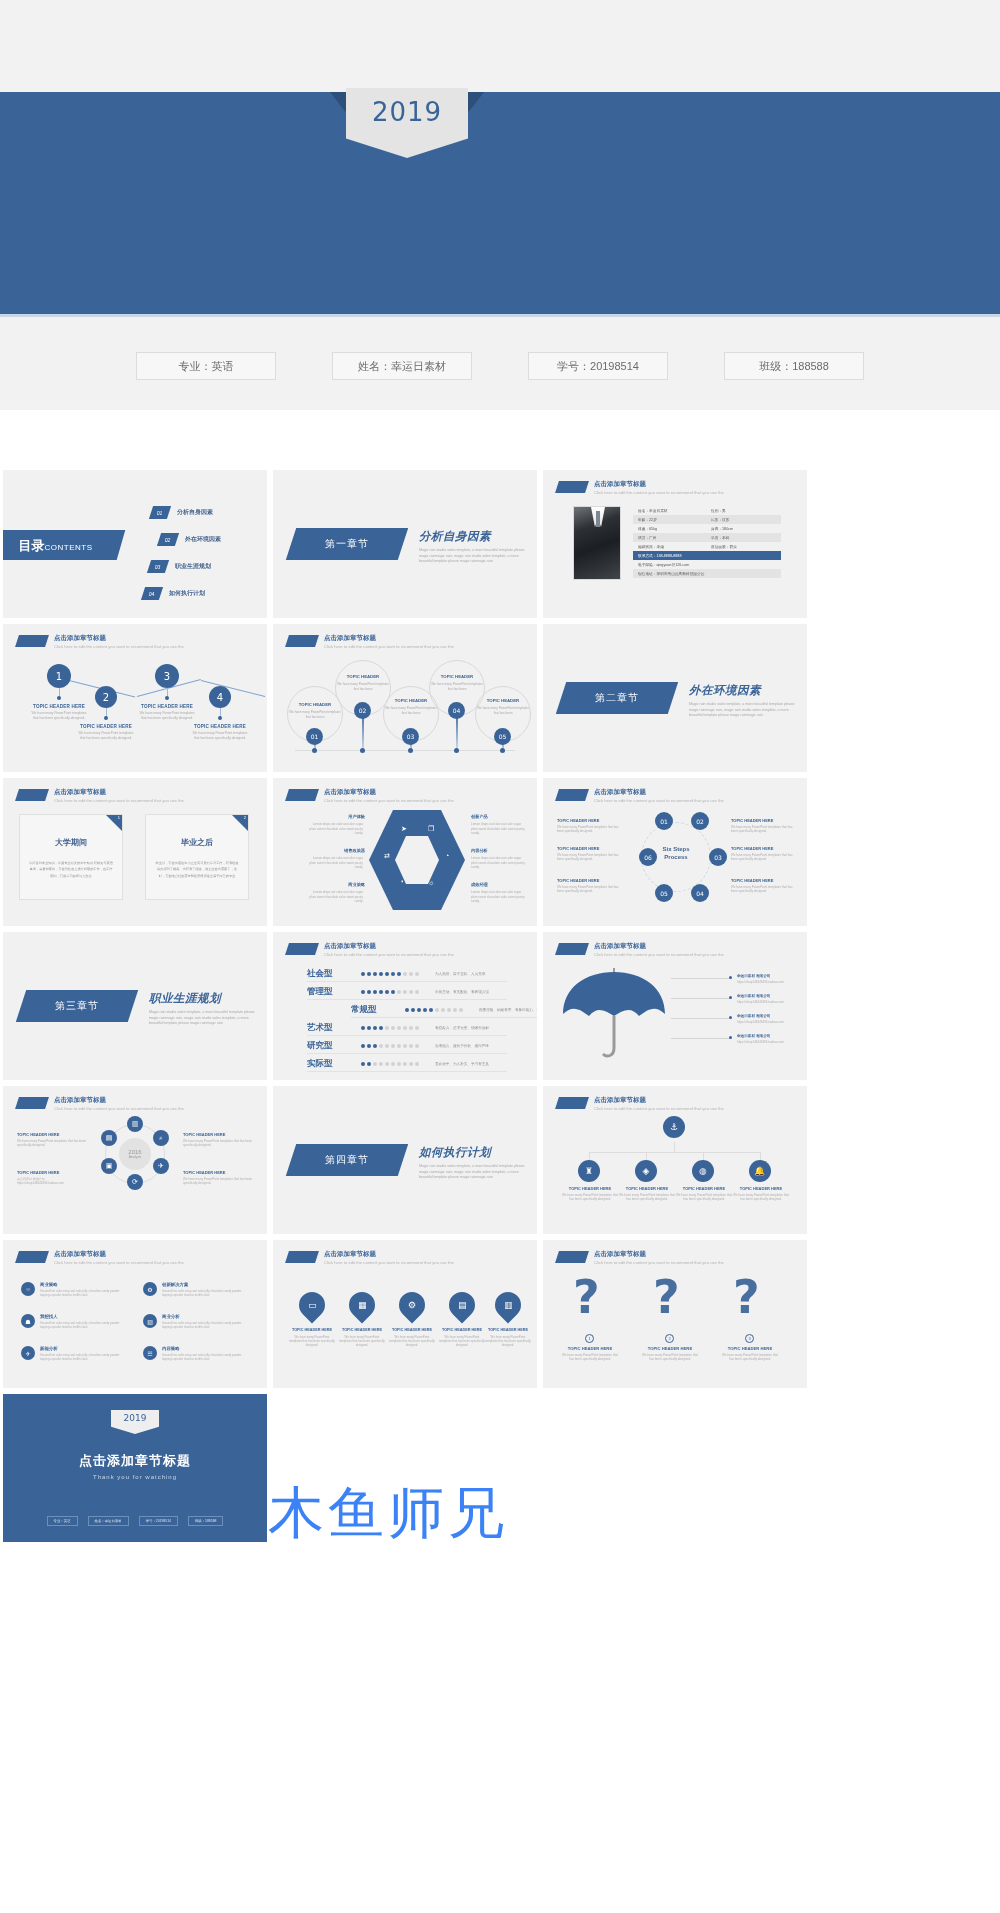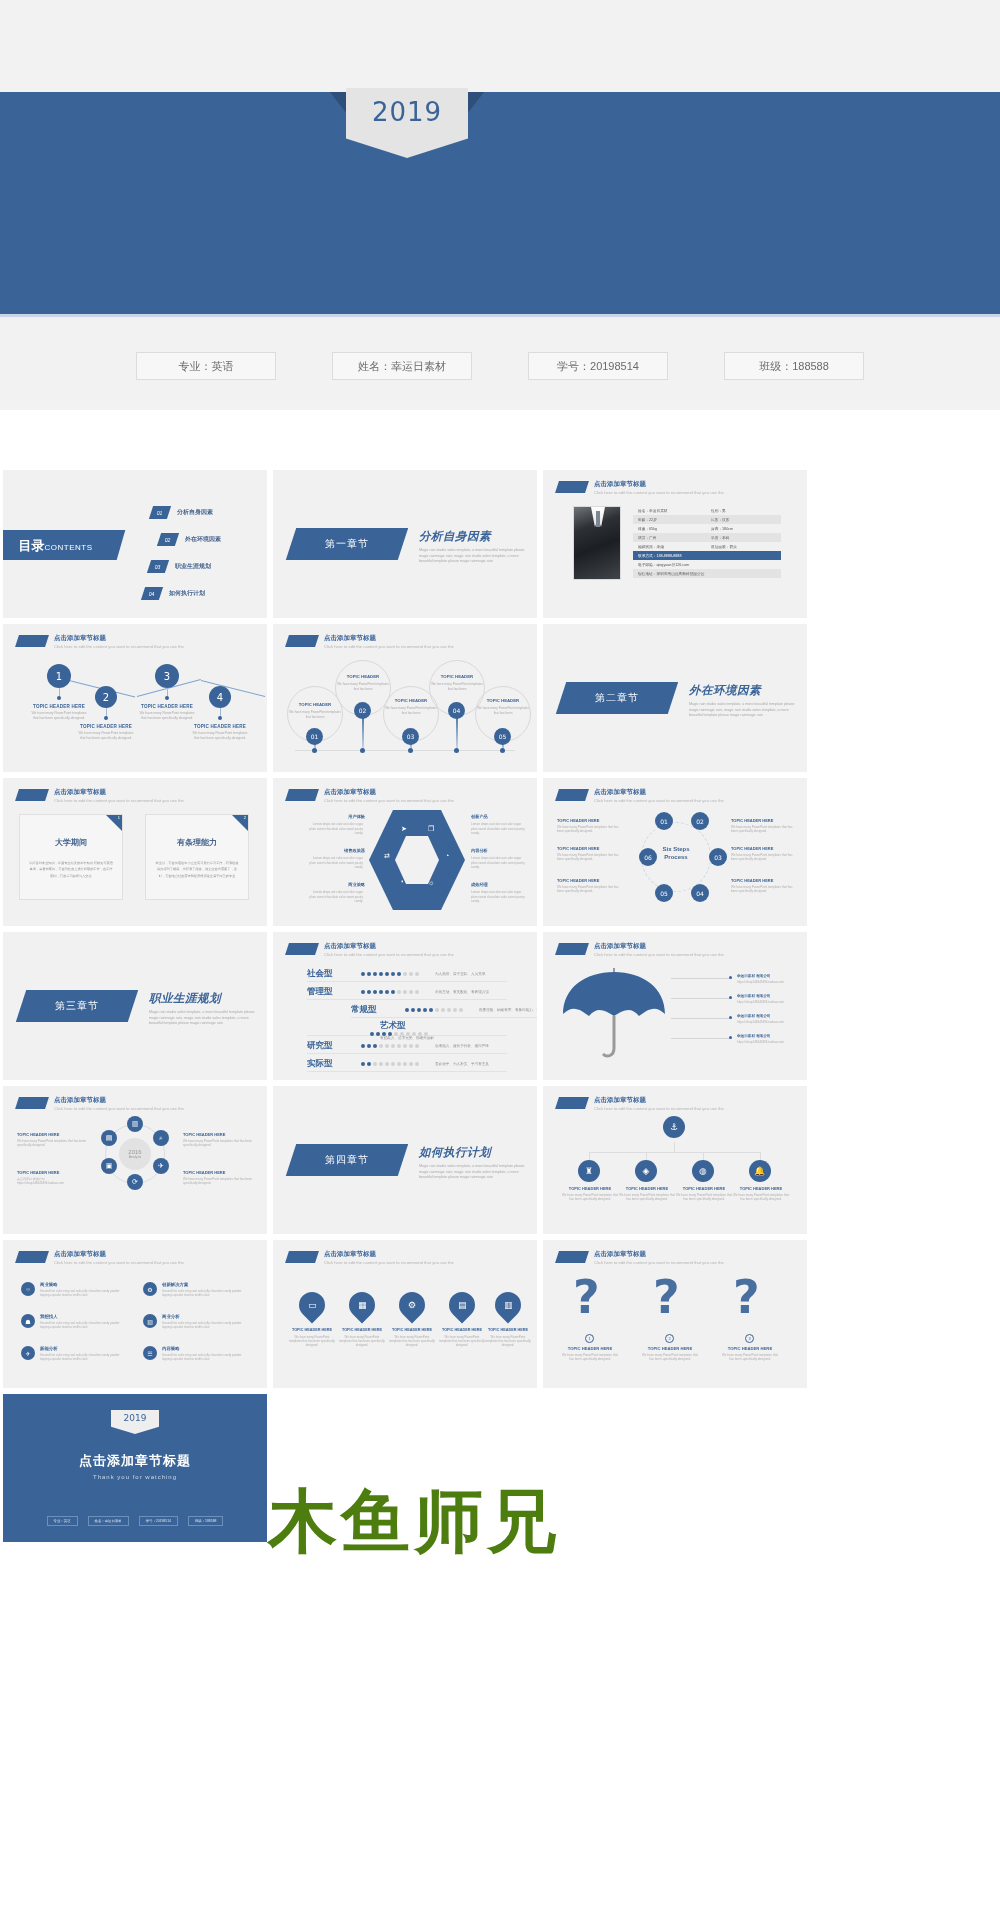--- a/index.html
+++ b/index.html
@@ -287,21 +287,21 @@
   .ty-s { position: absolute; left: 0; top: 80px; width: 264px; text-align: center;
           color: #cdd9e8; font-size: 6px; letter-spacing: 1px; }
   .ty-chips { position: absolute; left: 0; top: 122px; width: 264px;
               display: flex; justify-content: center; gap: 10px; }
   .ty-chip { border: 1px solid #6d8fb8; color: #d7e2ef; font-size: 3.4px;
              padding: 2px 6px; }
 
   
   .watermark {
     position: absolute; left: 268px; top: 1476px;
-    color: #4d7c0f; font-size: 69px; font-weight: bold; letter-spacing: 4px;
+    color: #3b82f6; font-size: 56px; font-weight: normal; letter-spacing: 4px;
     z-index: 5; pointer-events: none; font-family: "DejaVu Sans", sans-serif;
   }
 </style>
 </head>
 <body>
 
 <div class="hero-wrap">
   <div class="hero-band"></div>
   <div class="hero-band-shadow"></div>
   <div class="ribbon-fold-l"></div>
@@ -528,21 +528,21 @@
       </div>
     </div>
     <div class="card" style="left:16px">
       <div class="card-corner">1</div>
       <div class="card-h">大学期间</div>
       <div class="card-b">学好各科专业知识，掌握专业相关的基本知识
 积极复习英语单词，寒暑假期间，有会到社会上进行短期的工作，在工作期间，有会学习如何与人交流</div>
     </div>
     <div class="card" style="left:142px">
       <div class="card-corner">2</div>
-      <div class="card-h">有条理能力</div>
+      <div class="card-h">毕业之后</div>
       <div class="card-b">毕业后，有会试着在中小企业实习努力学习工作，积累经验
 能力得到了锻炼，也积累了经验，做企业会也需要了，这时，有会结合社会需求和经济情况建立属于自己的事业</div>
     </div>
   </div>
 
   <div class="slide">
     <div class="shdr">
       <div class="shdr-tag"></div>
       <div class="shdr-txt">
         <div class="shdr-t1">点击添加章节标题</div>
@@ -678,21 +678,21 @@
             <div class="rt-dot rt-on"></div>
             <div class="rt-dot rt-on"></div>
             <div class="rt-dot rt-off"></div>
             <div class="rt-dot rt-off"></div>
             <div class="rt-dot rt-off"></div>
             <div class="rt-dot rt-off"></div>
             <div class="rt-dot rt-off"></div>
           </div>
           <div class="rt-desc">负责任格、细致有序、有条理能力、善于表达</div>
         </div>
-        <div class="rt-row" style="left: 34px; top: 88px; width: 200px; height: 16px; flex-direction: column;">
+        <div class="rt-row" style="left: 34px; top: 88px; width: 200px; height: 16px;">
           <div class="rt-name">艺术型</div>
           <div class="rt-dots">
             <div class="rt-dot rt-on"></div>
             <div class="rt-dot rt-on"></div>
             <div class="rt-dot rt-on"></div>
             <div class="rt-dot rt-on"></div>
             <div class="rt-dot rt-off"></div>
             <div class="rt-dot rt-off"></div>
             <div class="rt-dot rt-off"></div>
             <div class="rt-dot rt-off"></div>

